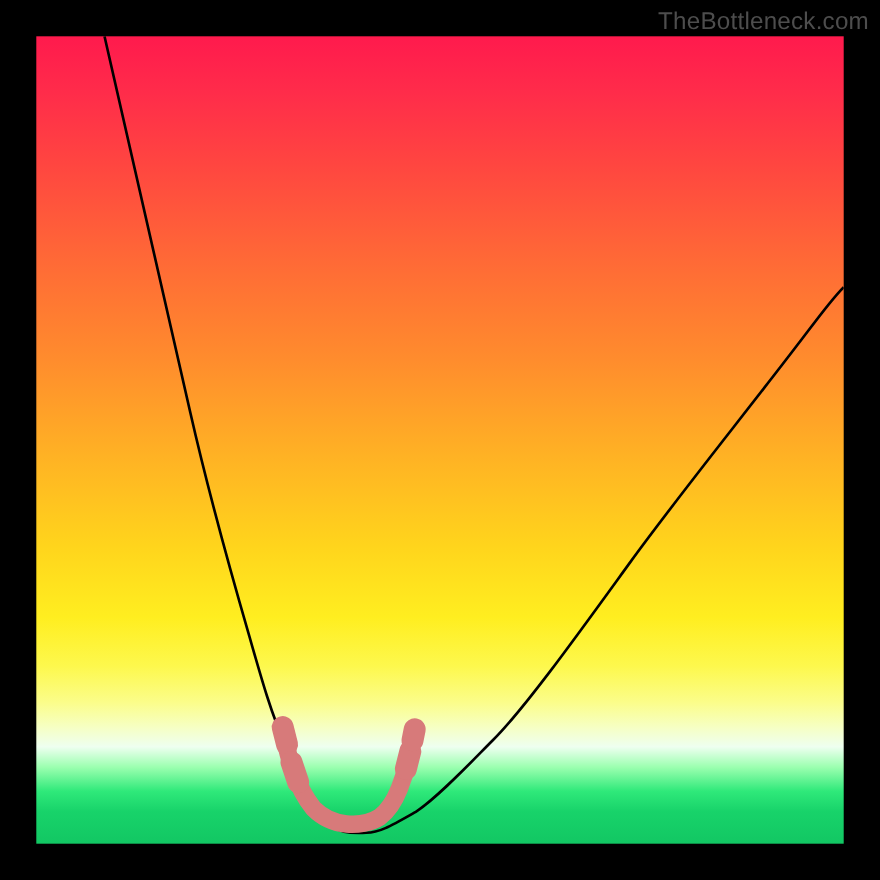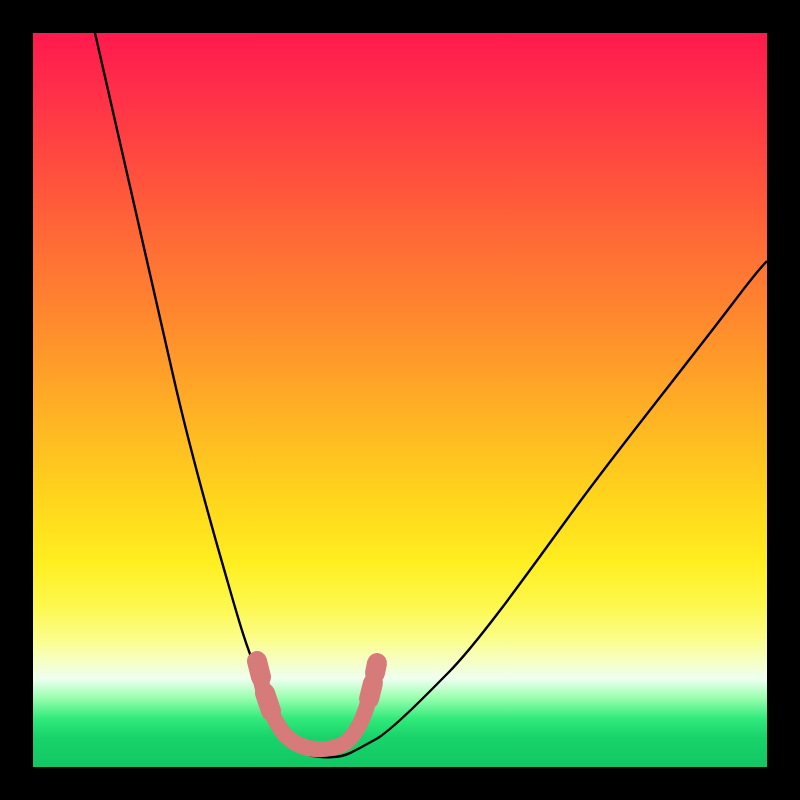--- a/index.html
+++ b/index.html
@@ -91,13 +91,14 @@
                C 342 640, 343 635, 344 632"></path>
 
       <g stroke="#d77a7a" stroke-width="20" stroke-linecap="round">
         <line x1="224" y1="628" x2="228" y2="644"></line>
         <line x1="232" y1="660" x2="238" y2="678"></line>
         <line x1="336" y1="666" x2="340" y2="650"></line>
         <line x1="342" y1="640" x2="344" y2="630"></line>
       </g>
     </svg>
   </div>
+  <div class="watermark">TheBottleneck.com</div>
 </div>
 
 </body></html>

